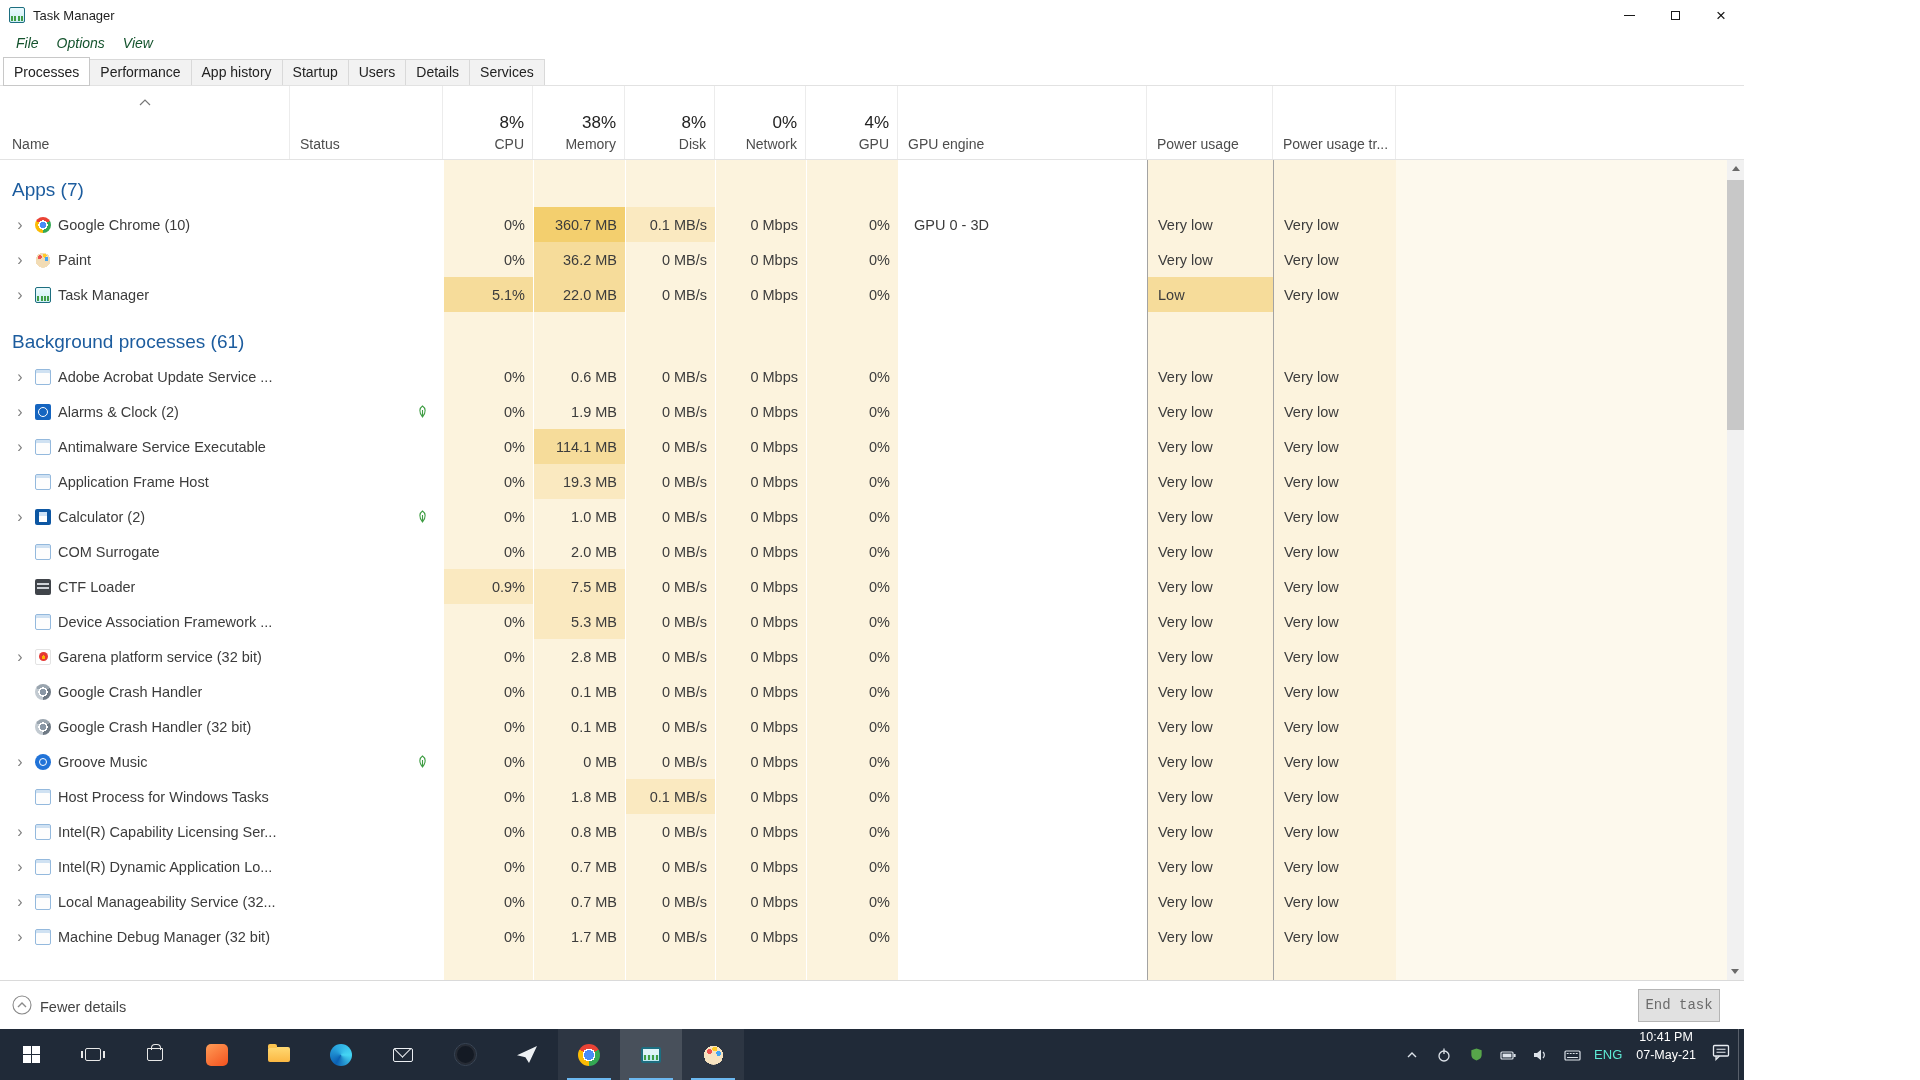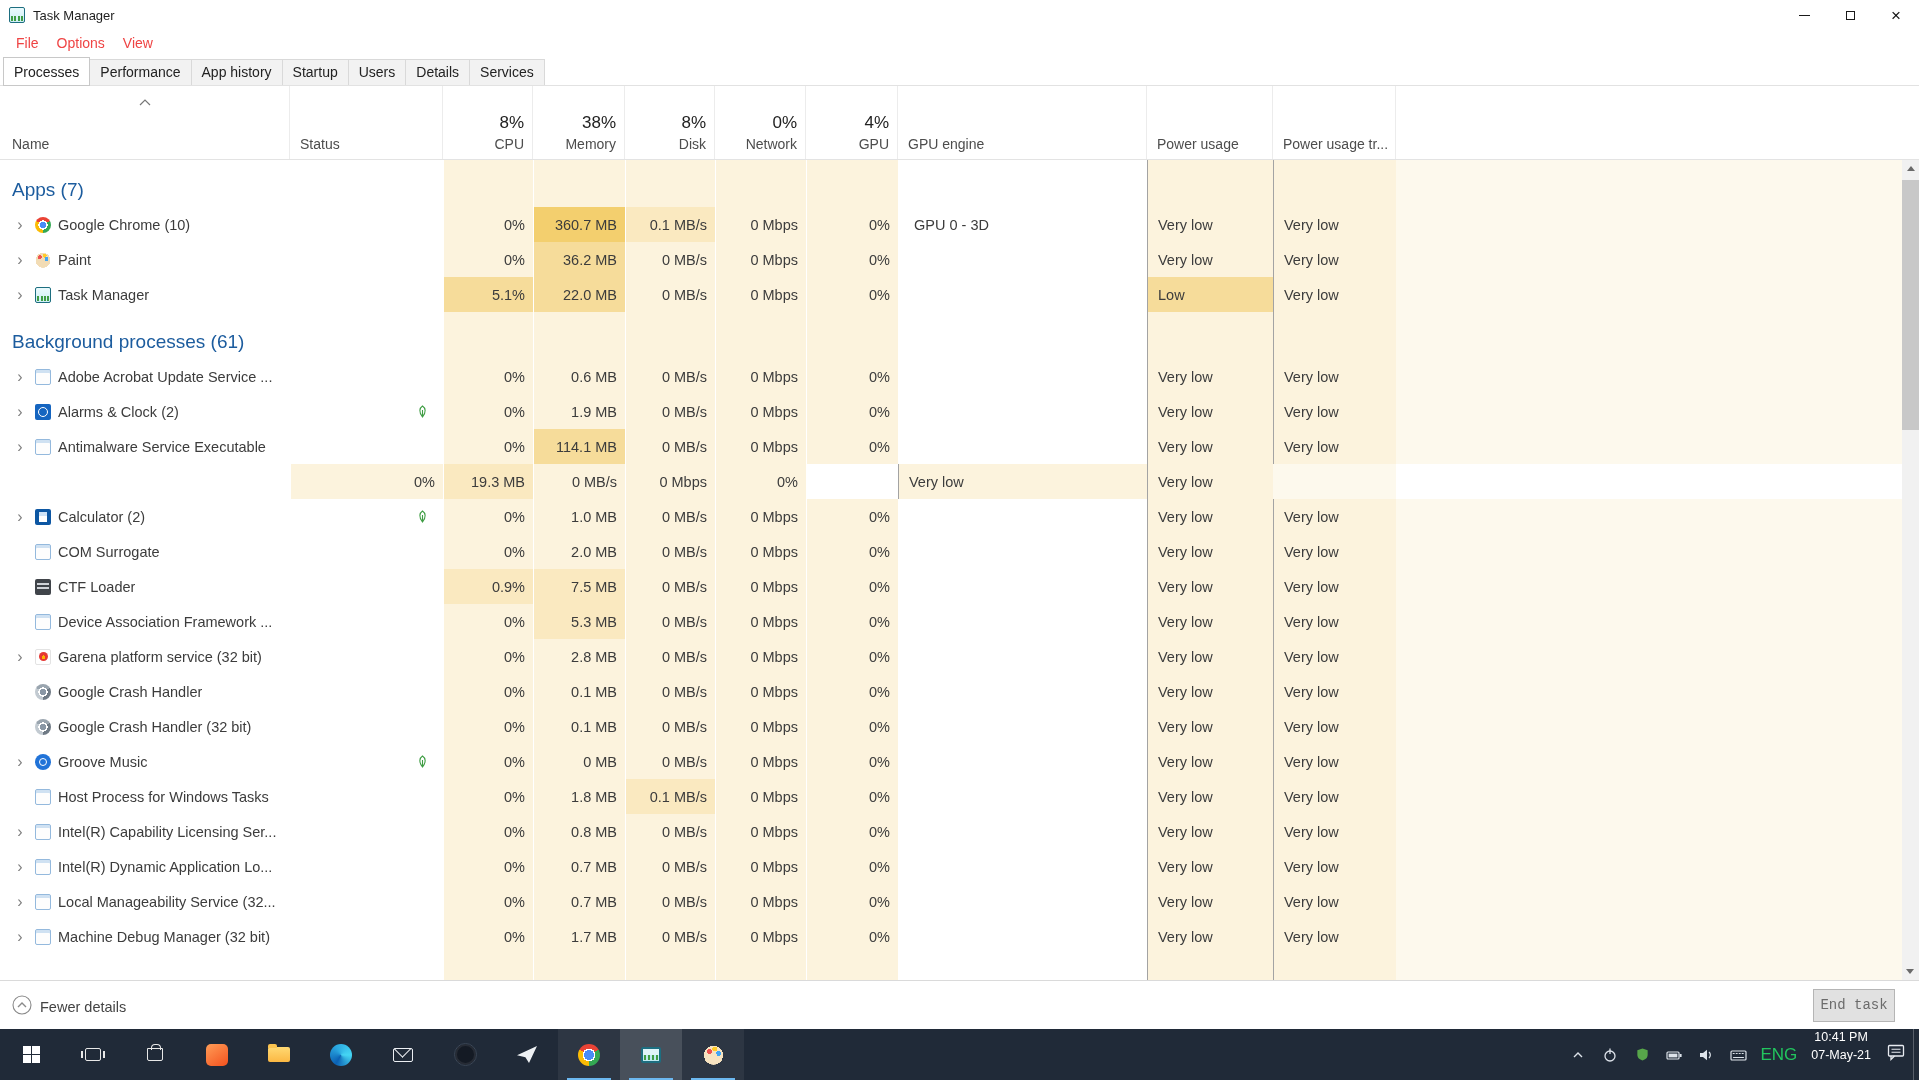--- a/index.html
+++ b/index.html
@@ -1,33 +1,33 @@
 <!DOCTYPE html>
 <html><head>
 <meta charset="utf-8">
 <style>
   * { margin:0; padding:0; box-sizing:border-box; }
   html,body { width:1920px; height:1080px; overflow:hidden; }
   body { font-family:"Liberation Sans", sans-serif; background:#fff; }
-  .screen { position:relative; width:1919px; height:1080px; background:#fff; overflow:hidden; }
+  .screen { position:relative; width:1744px; height:1080px; background:#fff; overflow:hidden; }
 
   
   .appwindow { position:absolute; inset:0 0 51px 0; background:#fff; }
   .titlebar { position:absolute; top:0; left:0; right:0; height:30px; display:flex; align-items:center; background:#fff; }
   .titlebar .tbar-ic { margin-left:9px; }
   .title-text { margin-left:8px; font-size:13px; color:#1f1f1f; }
   .wincontrols { margin-left:auto; display:flex; height:30px; }
   .wc { width:46px; height:30px; display:flex; align-items:center; justify-content:center; }
   .g-min { width:11px; height:1px; background:#1a1a1a; }
   .g-restore { width:9px; height:9px; border:1px solid #1a1a1a; background:#fff; position:relative; }
   .g-restore::before { content:''; position:absolute; top:-4px; left:2px; width:9px; height:9px; border:1px solid #1a1a1a; z-index:-1; }
   .g-close::before { content:'\00D7'; font-size:17px; color:#111; line-height:1; }
 
   .menubar { position:absolute; top:30px; left:0; right:0; height:26px; display:flex; align-items:center; padding-left:7px; background:#fff; }
-  .menu-item { padding:3px 9px; font-size:14px; color:#ef4444; }
+  .menu-item { padding:3px 9px; font-size:14px; color:#14532d;font-style:italic; }
 
   .tabsbar { position:absolute; top:56px; left:0; right:0; height:30px; display:flex; align-items:flex-end; padding-left:3px; border-bottom:1px solid #e2e2e2; background:#fff; }
   .tab { padding:4px 10px 5px; font-size:14px; color:#222; background:#f2f2f2; border:1px solid #d9d9d9; border-bottom:none; margin-right:-1px; position:relative; }
   .tab.active { background:#fff; padding-top:6px; z-index:2; margin-bottom:-1px; border-bottom:1px solid #fff; border-color:#c8c8c8; }
 
   
   .grid-cols { display:grid; grid-template-columns:290px 153px 90px 92px 90px 91px 92px 249px 126px 123px minmax(0,1fr); }
 
   
   .colheaders { position:absolute; top:86px; left:0; right:0; height:74px; border-bottom:1px solid #e3e3e3; background:#fff; }
@@ -114,21 +114,21 @@
   .si-mail { width:20px; height:14px; border:1.5px solid #eceff3; border-radius:2px; overflow:hidden; }
   .si-mail::after { content:''; position:absolute; left:2px; top:-7px; width:12px; height:12px; border-right:1.5px solid #eceff3; border-bottom:1.5px solid #eceff3; transform:rotate(45deg); }
   .si-dark-app { width:23px; height:23px; border-radius:50%; background:#141a24; border:1px solid #3b4757; box-shadow:inset 0 0 0 2px rgba(255,255,255,.08); }
   .si-plane-app { width:20px; height:17px; background:#eef1f4; clip-path:polygon(0 55%,100% 0,60% 100%,42% 66%); }
   .si-chrome { width:22px; height:22px; border-radius:50%; background:radial-gradient(circle,#4a8cf7 0 5px,#fff 5px 6.5px,transparent 6.5px),conic-gradient(#ea4335 0 60deg,#34a853 60deg 180deg,#fbbc05 180deg 300deg,#ea4335 300deg 360deg); }
   .si-task-manager { width:20px; height:16px; border:2px solid #1d6e80; border-radius:2px; background:linear-gradient(#dff4f8 0 50%,#bfe9f1 50%); }
   .si-task-manager::after { content:''; position:absolute; left:1px; right:1px; bottom:1px; height:5px; background:repeating-linear-gradient(90deg,#3f9d44 0 2px,transparent 2px 4px); }
   .si-paint { width:21px; height:20px; border-radius:50%; background:radial-gradient(circle at 30% 32%,#ef5350 0 2.5px,transparent 2.5px),radial-gradient(circle at 55% 20%,#ffca28 0 2.5px,transparent 2.5px),radial-gradient(circle at 75% 42%,#42a5f5 0 2.5px,transparent 2.5px),radial-gradient(circle at 50% 52%,#f7e3c0 0 9.5px,transparent 9.5px); }
   .tb-tray { margin-left:auto; display:flex; align-items:center; gap:12px; padding-right:6px; }
   .tray-ic { width:20px; display:flex; justify-content:center; align-items:center; }
-  .tb-lang { color:#22c55e; font-size:17px; padding:0 6px; display:flex; align-items:center; }
+  .tb-lang { color:#5eead4; font-size:13px; padding:0 6px; display:flex; align-items:center; }
   .tb-clock { color:#fff; font-size:12.5px; line-height:1.4; text-align:center; padding:0 8px; }
   .tb-notif { width:34px; display:flex; align-items:center; justify-content:center; }
   .tb-showdesk { width:6px; border-left:1px solid rgba(255,255,255,.25); }
 
   
   .circ-chev { display:flex; }
 </style>
 </head>
 <body>
 
@@ -368,20 +368,25 @@
           <div class="cell c-num h3">114.1 MB</div>
           <div class="cell c-num h1">0 MB/s</div>
           <div class="cell c-num h1">0 Mbps</div>
           <div class="cell c-num h1">0%</div>
           <div class="cell c-engine"></div>
           <div class="cell c-left h1">Very low</div>
           <div class="cell c-left h1">Very low</div>
           <div class="cell h0"></div>
         </div>
         <div class="prow grid-cols">
+          <div class="cell c-name">
+            <span class="chev nochev">›</span>
+            <span class="ic ic-window"></span>
+            <span class="pname">Application Frame Host</span>
+          </div>
           <div class="cell c-status"></div>
           <div class="cell c-num h1">0%</div>
           <div class="cell c-num h2">19.3 MB</div>
           <div class="cell c-num h1">0 MB/s</div>
           <div class="cell c-num h1">0 Mbps</div>
           <div class="cell c-num h1">0%</div>
           <div class="cell c-engine"></div>
           <div class="cell c-left h1">Very low</div>
           <div class="cell c-left h1">Very low</div>
           <div class="cell h0"></div>

